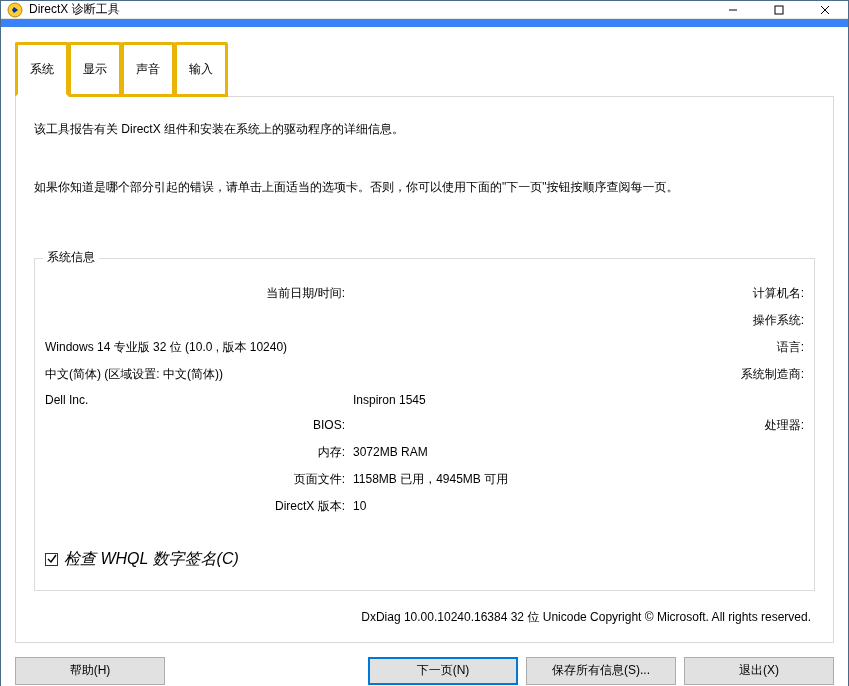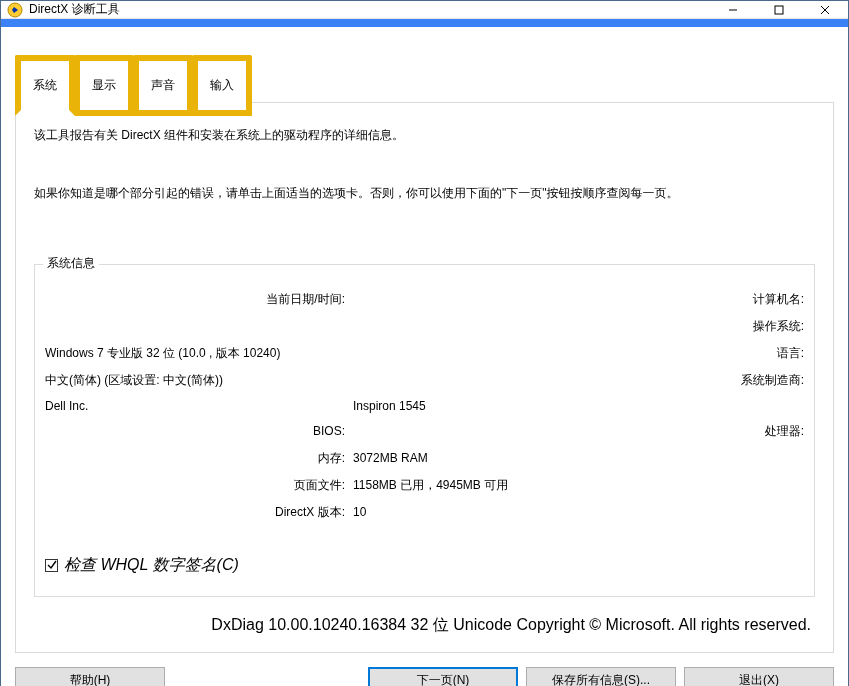--- a/index.html
+++ b/index.html
@@ -73,27 +73,27 @@
   
   .tabs-wrap { position: relative; }
   .tabstrip {
     display: flex;
     gap: 0;
     position: relative;
     z-index: 2;
   }
   .tab {
     padding: 16px 12px;
-    border: 6px solid #eab308;
+    border: 3px solid #eab308;
     background: #fff;
     font-size: 12px;
     border-top-left-radius: 2px;
     border-top-right-radius: 2px;
     position: relative;
-    top: 14px;
+    top: 1px;
     color: #000;
     margin-right: -1px;
   }
   .tab.active {
     background: #fff;
     border-bottom-color: #fff;
     z-index: 3;
   }
   .tab.inactive {
     background: #fff;
@@ -159,21 +159,21 @@
     height: 13px;
     border: 1px solid #333;
     display: inline-flex;
     align-items: center;
     justify-content: center;
     font-size: 10px;
     line-height: 1;
   }
   .footer-line {
     margin-top: 18px;
-    font-size: 16px;
+    font-size: 12px;
     text-align: right;
     padding-right: 4px;
     color: #000;
   }
   
   .btnbar {
     margin-top: 14px;
     display: flex;
     justify-content: space-between;
     align-items: center;
@@ -250,21 +250,21 @@
       <div class="groupbox">
         <div class="groupbox-title">系统信息</div>
 
         <div class="infogrid">
           <div class="ilabel">当前日期/时间:</div>
 
           <div class="ilabel">计算机名:</div>
           <div class="ivalue"></div>
 
           <div class="ilabel">操作系统:</div>
-          <div class="ivalue">Windows 7 专业版 32 位 (10.0 , 版本 10240)</div>
+          <div class="ivalue">Windows 14 专业版 32 位 (10.0 , 版本 10240)</div>
 
           <div class="ilabel">语言:</div>
           <div class="ivalue">中文(简体) (区域设置: 中文(简体))</div>
 
           <div class="ilabel">系统制造商:</div>
           <div class="ivalue">Dell Inc.</div>
 
           <div class="ivalue">Inspiron 1545</div>
 
           <div class="ilabel">BIOS:</div>

